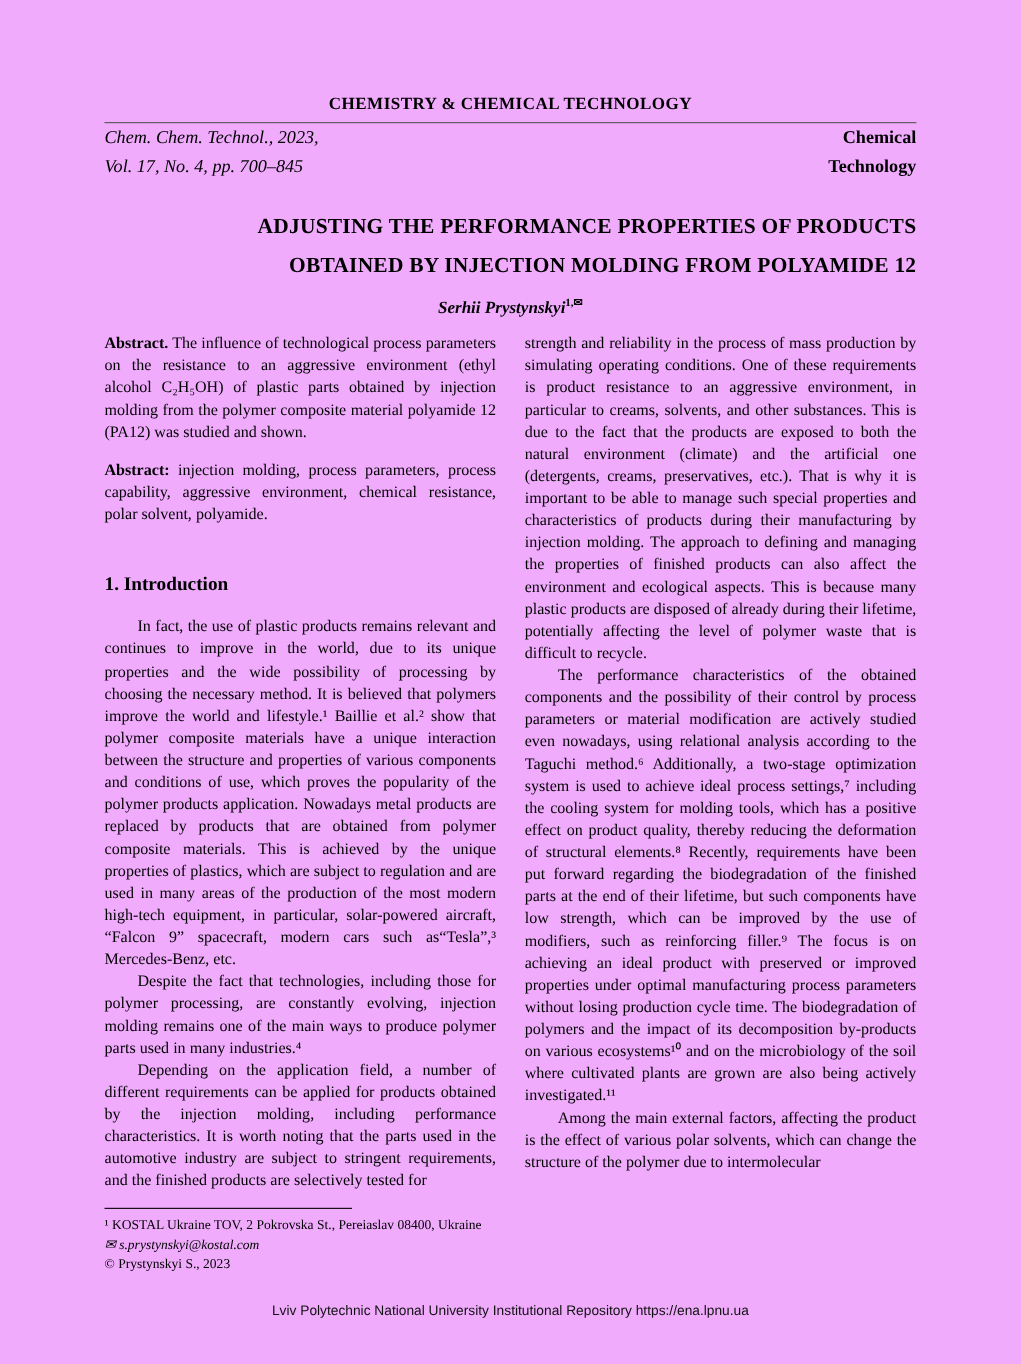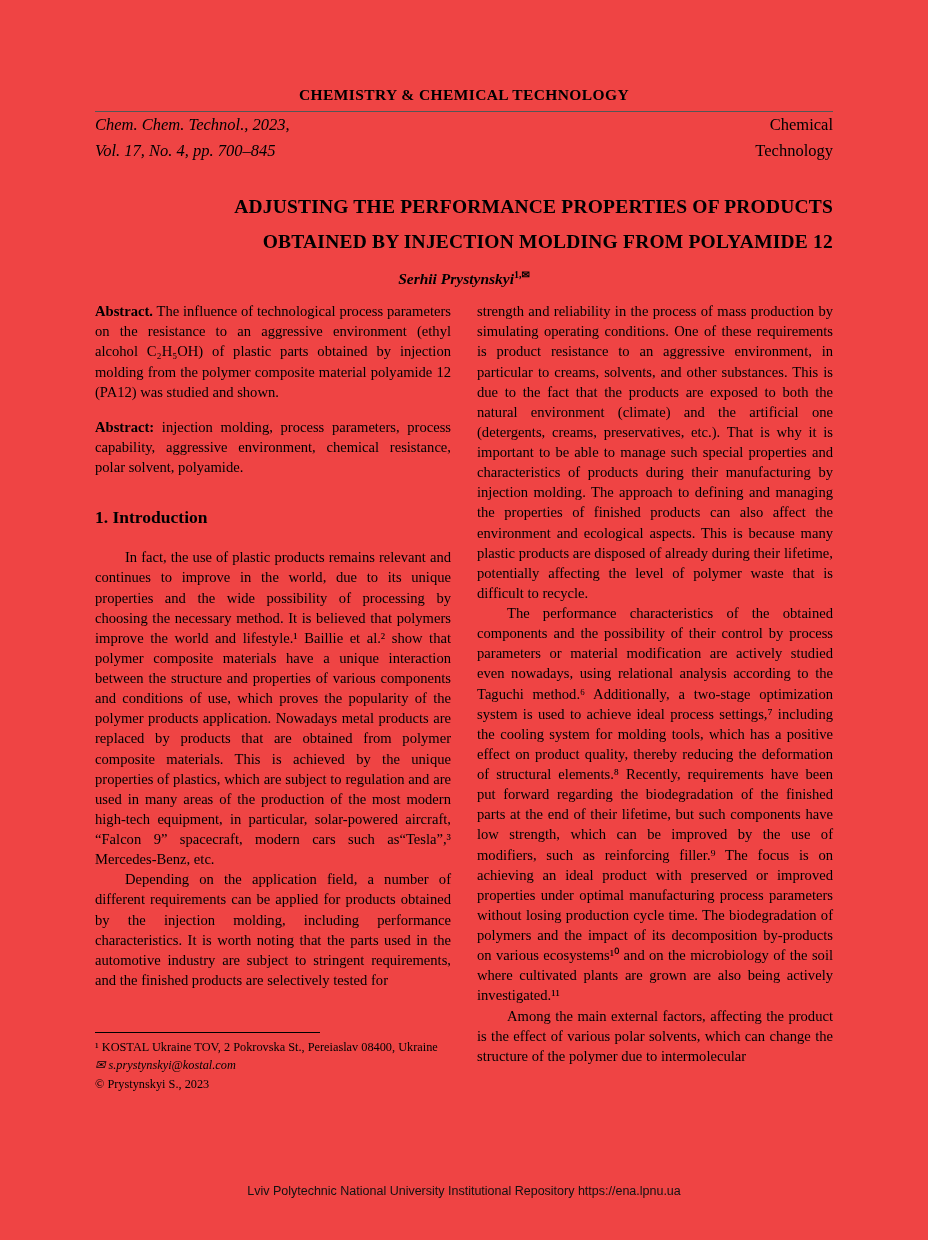--- a/index.html
+++ b/index.html
@@ -1,35 +1,35 @@
 <!DOCTYPE html>
 <html><head>
 <meta charset="utf-8">
 <style>
   * { margin:0; padding:0; box-sizing:border-box; }
   html,body { background:#ffffff; }
   .page {
     width:928px; height:1240px; margin:0 auto; position:relative;
-    background:#ef4444; color:#000;
+    background:#f0abfc; color:#000;
     font-family:"Liberation Serif", serif;
     padding:86px 95px 0 95px;
     overflow:hidden;
   }
   .journal-header {
     text-align:center; font-weight:bold; font-size:15.5px; letter-spacing:0.4px;
   }
   .header-rule {
     border:none; border-top:1px solid #555; margin-top:7px;
   }
   .citation-row {
     display:flex; justify-content:space-between;
     font-size:16.5px; line-height:1.6;
   }
   .citation-left { font-style:italic; }
-  .citation-right { font-weight:normal; text-align:right; }
+  .citation-right { font-weight:bold; text-align:right; }
   .article-title {
     margin-top:24px; text-align:right; font-weight:bold;
     font-size:19.5px; line-height:1.8; letter-spacing:0.2px;
   }
   .author-line {
     margin-top:10px; text-align:center; font-weight:bold; font-style:italic;
     font-size:15.5px;
   }
   .author-line sup { font-size:10px; font-style:normal; }
   .doi-line {
@@ -42,21 +42,21 @@
   .col { width:50%; }
   .col-left { display:flex; flex-direction:column; min-height:792px; }
   .para { margin:0; }
   .para.indent { text-indent:30px; }
   .para + .para { margin-top:0; }
   .abstract-para { margin-bottom:15px; }
   .keywords-para { margin-bottom:24px; }
   .lead-bold { font-weight:bold; }
   .section-heading {
     font-size:17.5px; font-weight:bold; text-align:left;
-    margin:4px 0 18px 0;
+    margin:16px 0 18px 0;
   }
   .footnotes {
     margin-top:auto; padding-top:14px;
     font-size:12.3px; line-height:1.5; text-align:left;
   }
   .fn-rule { width:225px; border:none; border-top:1px solid #000; margin-bottom:5px; }
   .fn-email { font-style:italic; }
   .page-footer {
     position:absolute; bottom:42px; left:0; right:0;
     text-align:center;
@@ -97,20 +97,21 @@
 
     <div class="col col-left">
 
       <p class="para abstract-para"><span class="lead-bold">Abstract.</span><span> The influence of technological process parameters on the resistance to an aggressive environment (ethyl alcohol C₂H₅OH) of plastic parts obtained by injection molding from the polymer composite material polyamide 12 (PA12) was studied and shown.</span></p>
 
       <p class="para keywords-para"><span class="lead-bold">Abstract:</span><span> injection molding, process parameters, process capability, aggressive environment, chemical resistance, polar solvent, polyamide.</span></p>
 
       <h2 class="section-heading">1. Introduction</h2>
 
       <p class="para indent">In fact, the use of plastic products remains relevant and continues to improve in the world, due to its unique properties and the wide possibility of processing by choosing the necessary method. It is believed that polymers improve the world and lifestyle.¹ Baillie et al.² show that polymer composite materials have a unique interaction between the structure and properties of various components and conditions of use, which proves the popularity of the polymer products application. Nowadays metal products are replaced by products that are obtained from polymer composite materials. This is achieved by the unique properties of plastics, which are subject to regulation and are used in many areas of the production of the most modern high-tech equipment, in particular, solar-powered aircraft, “Falcon 9” spacecraft, modern cars such as“Tesla”,³ Mercedes-Benz, etc.</p>
+      <p class="para indent">Despite the fact that technologies, including those for polymer processing, are constantly evolving, injection molding remains one of the main ways to produce polymer parts used in many industries.⁴</p>
       <p class="para indent">Depending on the application field, a number of different requirements can be applied for products obtained by the injection molding, including performance characteristics. It is worth noting that the parts used in the automotive industry are subject to stringent requirements, and the finished products are selectively tested for</p>
 
       <div class="footnotes">
         <hr class="fn-rule">
         <div>¹ KOSTAL Ukraine TOV, 2 Pokrovska St., Pereiaslav 08400, Ukraine</div>
         <div class="fn-email">✉ s.prystynskyi@kostal.com</div>
         <div>© Prystynskyi S., 2023</div>
       </div>
 
     </div>

